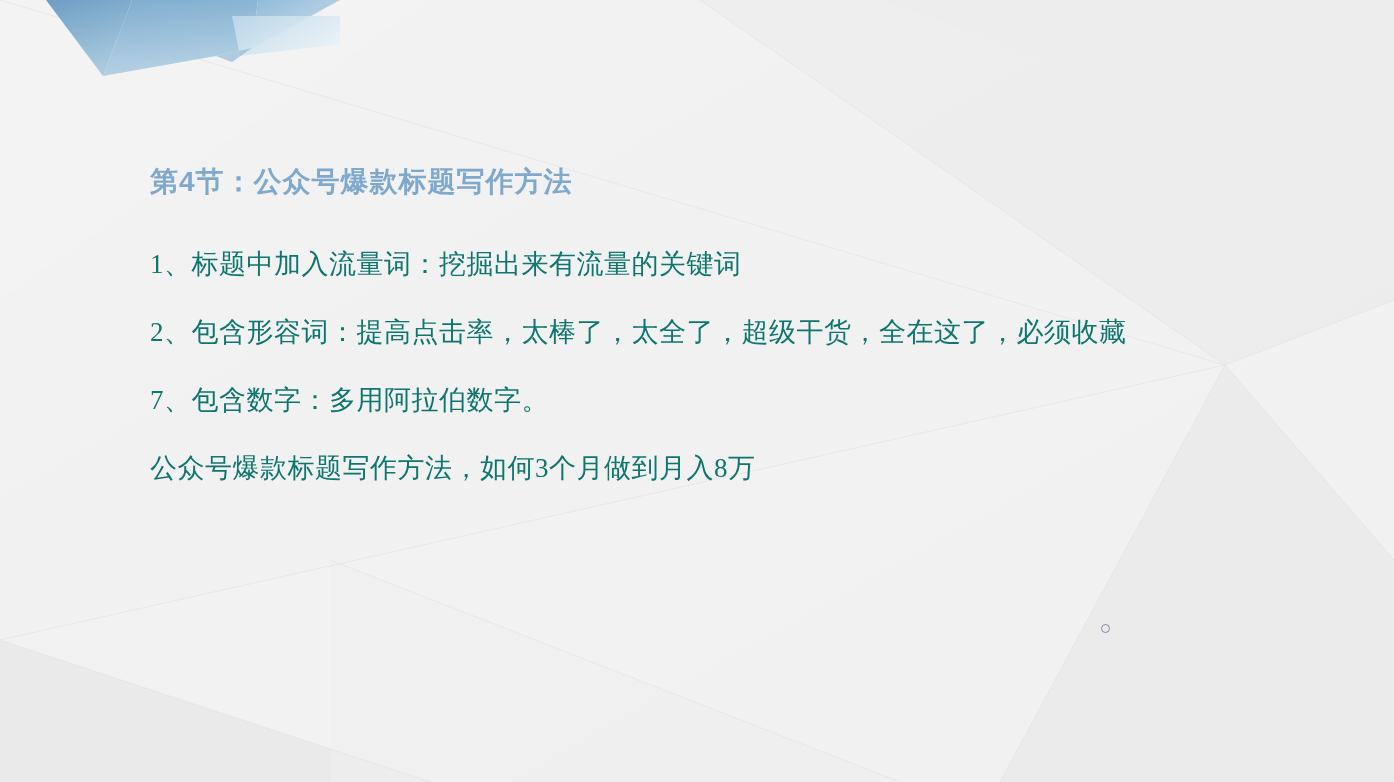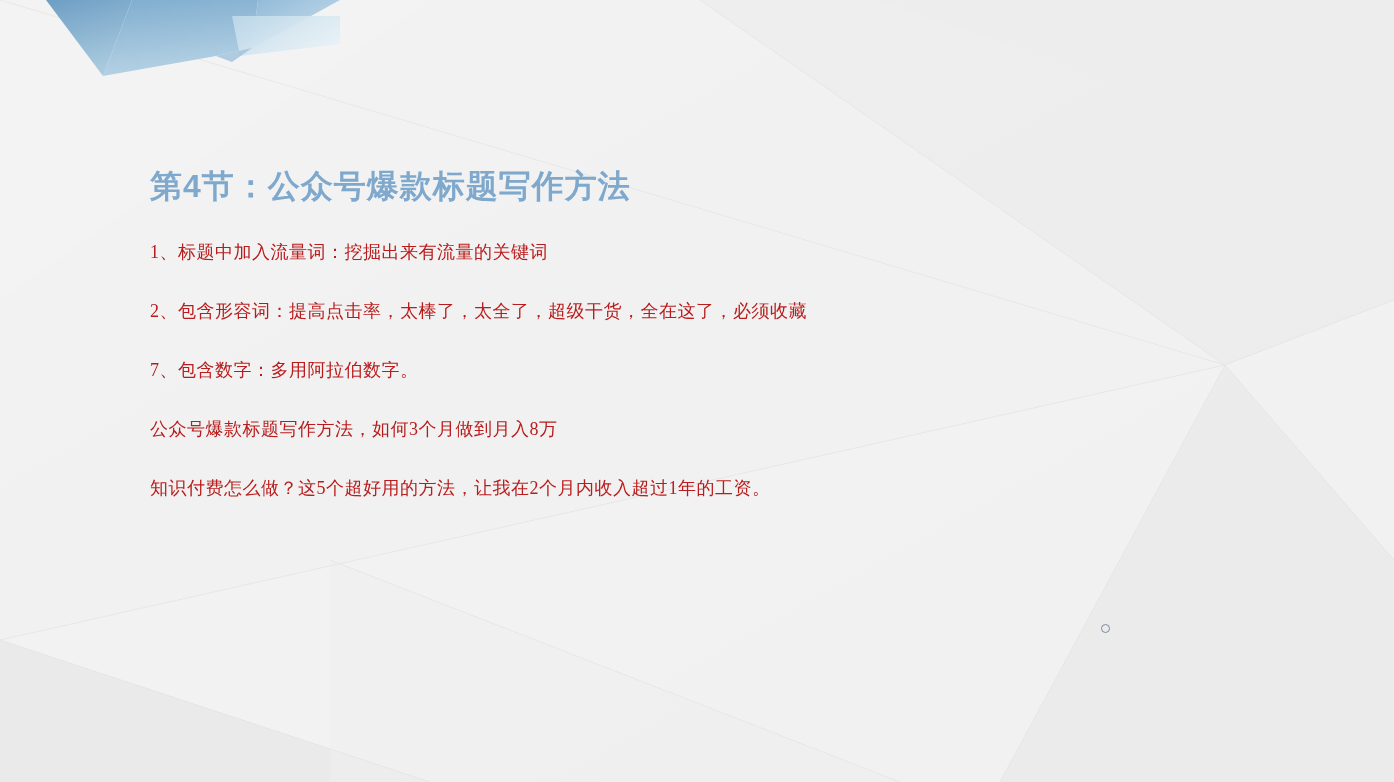--- a/index.html
+++ b/index.html
@@ -43,45 +43,45 @@
     top: 0;
     width: 1394px;
     height: 782px;
   }
 
   #slide-title {
     position: absolute;
     left: 150px;
     top: 146px;
     font-family: "Liberation Sans", sans-serif;
-    font-size: 32px;
+    font-size: 28px;
     font-weight: bold;
     letter-spacing: 1px;
     color: #7fa8cd;
     white-space: nowrap;
     line-height: 1.2;
   }
 
   #body-list {
     position: absolute;
     left: 150px;
     top: 243px;
     width: 1200px;
     margin: 0;
     padding: 0;
     list-style: none;
   }
 
   #body-list li {
     font-family: "Liberation Serif", serif;
-    font-size: 18px;
+    font-size: 27px;
     line-height: 1;
-    color: #b91c1c;
+    color: #0f766e;
     white-space: nowrap;
-    margin: 0 0 41px 0;
+    margin: 8px 0 41px 0;
     letter-spacing: 0.5px;
   }
   #body-list li:last-child { margin-bottom: 0; }
 
   
   #speck {
     position: absolute;
     left: 1101px;
     top: 624px;
     width: 7px;
@@ -165,18 +165,17 @@
 
   <div id="content">
 
     <h1 id="slide-title">第4节：公众号爆款标题写作方法</h1>
 
     <ul id="body-list">
       <li>1、标题中加入流量词：挖掘出来有流量的关键词</li>
       <li>2、包含形容词：提高点击率，太棒了，太全了，超级干货，全在这了，必须收藏</li>
       <li>7、包含数字：多用阿拉伯数字。</li>
       <li>公众号爆款标题写作方法，如何3个月做到月入8万</li>
-      <li>知识付费怎么做？这5个超好用的方法，让我在2个月内收入超过1年的工资。</li>
     </ul>
 
     <span id="speck"></span>
   </div>
 </div>
 
 </body></html>

